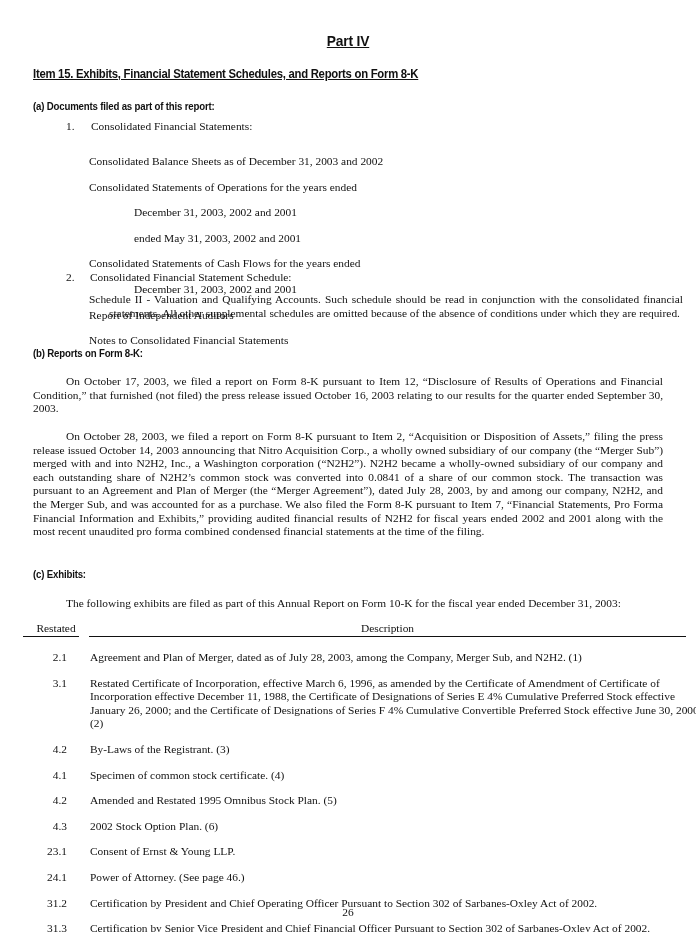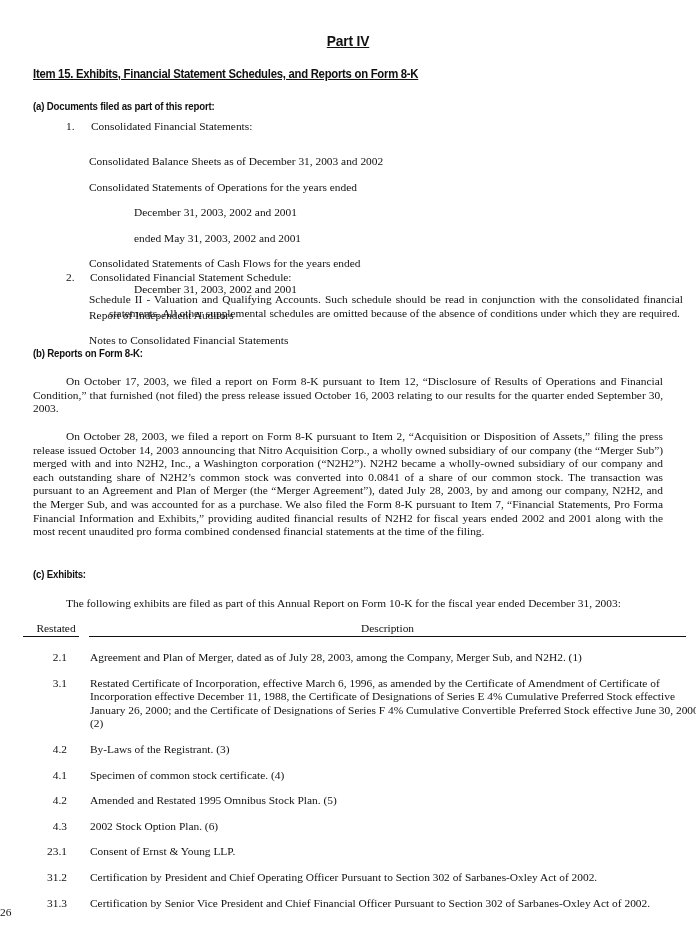--- a/index.html
+++ b/index.html
@@ -40,21 +40,21 @@
   .para { left: 33px; width: 630px; text-align: justify; text-indent: 33px; }
   .exhibits-intro { left: 66px; top: 597px; white-space: nowrap; }
   .tbl-head-exhibit { left: 33px; width: 46px; top: 622px; text-align: center; }
   .tbl-head-desc { left: 89px; width: 597px; top: 622px; text-align: center; }
   .rule-ex { left: 23px; width: 56px; top: 636px; height: 0; border-top: 1.2px solid #111; }
   .rule-desc { left: 89px; width: 597px; top: 636px; height: 0; border-top: 1.2px solid #111; }
   .exhibit-table { left: 0; top: 639px; width: 696px; }
   .row { position: relative; margin-top: 12px; }
   .row .ex-no { position: absolute; left: 23px; width: 44px; text-align: right; }
   .row .ex-desc { margin-left: 90px; width: 620px; white-space: normal; }
-  .page-num { left: 0; width: 696px; top: 906px; }
+  .page-num { left: 0; width: 696px; top: 906px; text-align: center; }
 </style>
 </head>
 <body>
 
 <div class="abs part-title">Part IV</div>
 <div class="abs item-title">Item 15.  Exhibits, Financial Statement Schedules, and Reports on Form 8-K</div>
 
 <div class="abs section-head" style="top:100px">(a)  Documents filed as part of this report:</div>
 
 <div class="abs numbered" style="top:120px; left:0; width:696px; height:14px">
@@ -115,20 +115,24 @@
   </div>
   <div class="row">
     <span class="ex-no">4.3</span>
     <div class="ex-desc">2002 Stock Option Plan.  (6)</div>
   </div>
   <div class="row">
     <span class="ex-no">23.1</span>
     <div class="ex-desc">Consent of Ernst &amp; Young LLP.</div>
   </div>
   <div class="row">
+    <span class="ex-no">24.1</span>
+    <div class="ex-desc">Power of Attorney. (See page 46.)</div>
+  </div>
+  <div class="row">
     <span class="ex-no">31.2</span>
     <div class="ex-desc">Certification by President and Chief Operating Officer Pursuant to Section 302 of Sarbanes-Oxley Act of 2002.</div>
   </div>
   <div class="row">
     <span class="ex-no">31.3</span>
     <div class="ex-desc">Certification by Senior Vice President and Chief Financial Officer Pursuant to Section 302 of Sarbanes-Oxley Act of 2002.</div>
   </div>
 </div>
 
 <div class="abs page-num">26</div>

